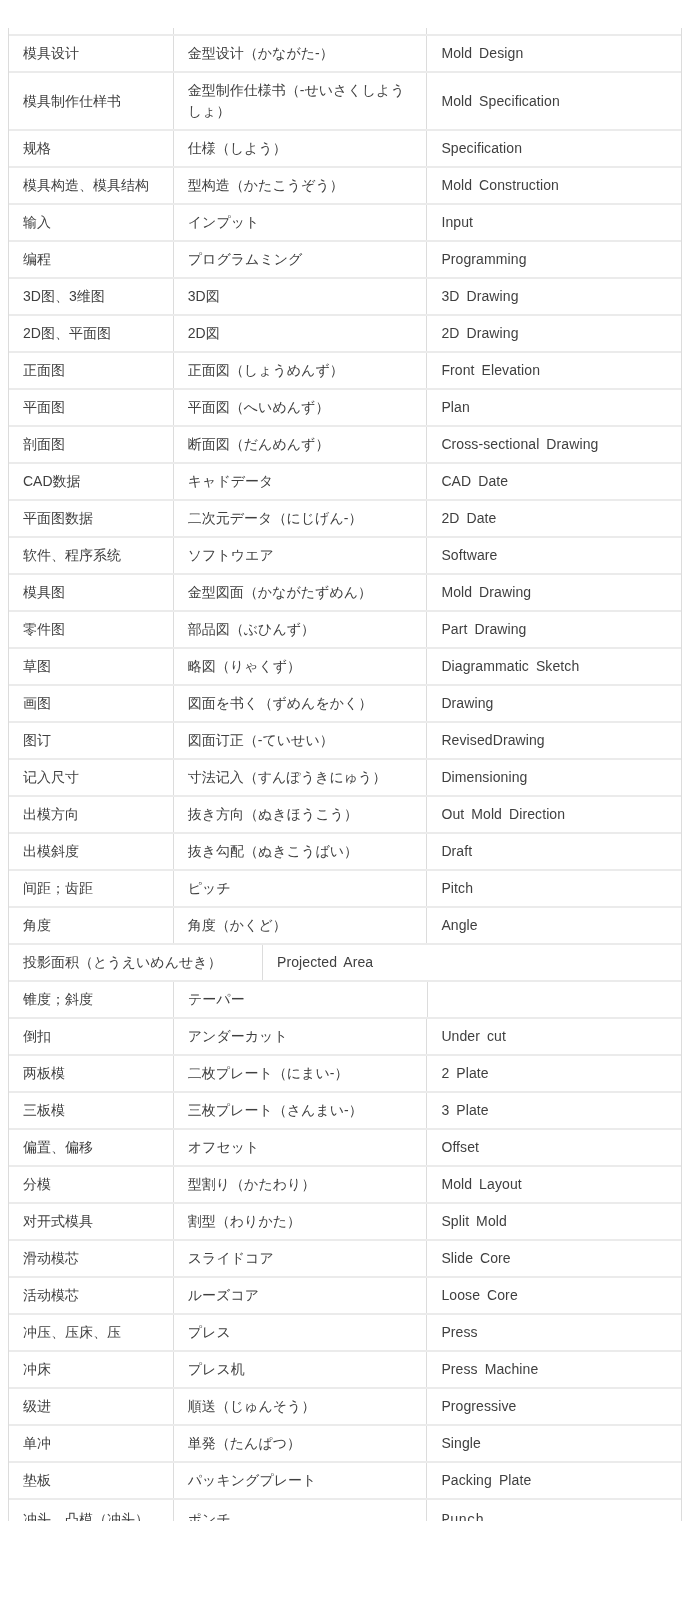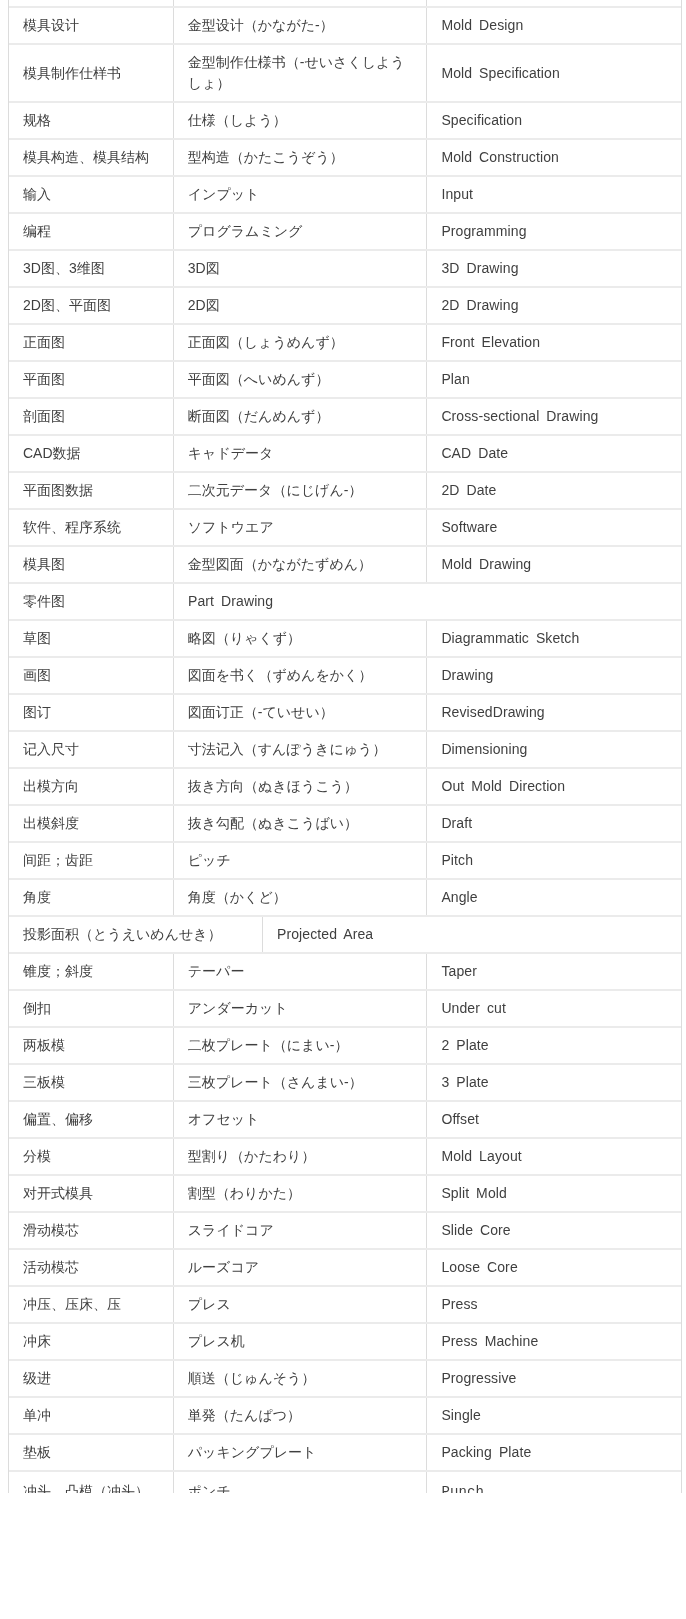--- a/index.html
+++ b/index.html
@@ -13,20 +13,21 @@
     width: 686px;
     height: 1619px;
     background: #ffffff;
     overflow: hidden;
   }
   .glossary-table {
     margin-left: 8px;
     width: 674px;
     border-left: 1px solid #dcdcdc;
     border-right: 1px solid #dcdcdc;
+    margin-top: 28px;
   }
   .row {
     display: flex;
     min-height: 37px;
     border-bottom: 2px solid #ebebeb;
     background: #ffffff;
   }
   .cell {
     display: flex;
     align-items: center;
@@ -264,20 +265,23 @@
     </div>
     <div class="cell en">
       <span>Mold Drawing</span>
     </div>
   </div>
 
   <div class="row">
     <div class="cell cn">
       <span>零件图</span>
     </div>
+    <div class="cell jp">
+      <span>部品図（ぶひんず）</span>
+    </div>
     <div class="cell en">
       <span>Part Drawing</span>
     </div>
   </div>
 
   <div class="row">
     <div class="cell cn">
       <span>草图</span>
     </div>
     <div class="cell jp">
@@ -380,23 +384,20 @@
       <span>Projected Area</span>
     </div>
   </div>
 
   <div class="row">
     <div class="cell cn">
       <span>锥度；斜度</span>
     </div>
     <div class="cell jp">
       <span>テーパー</span>
-    </div>
-    <div class="cell en">
-      <span>Taper</span>
     </div>
   </div>
 
   <div class="row">
     <div class="cell cn">
       <span>倒扣</span>
     </div>
     <div class="cell jp">
       <span>アンダーカット</span>
     </div>

